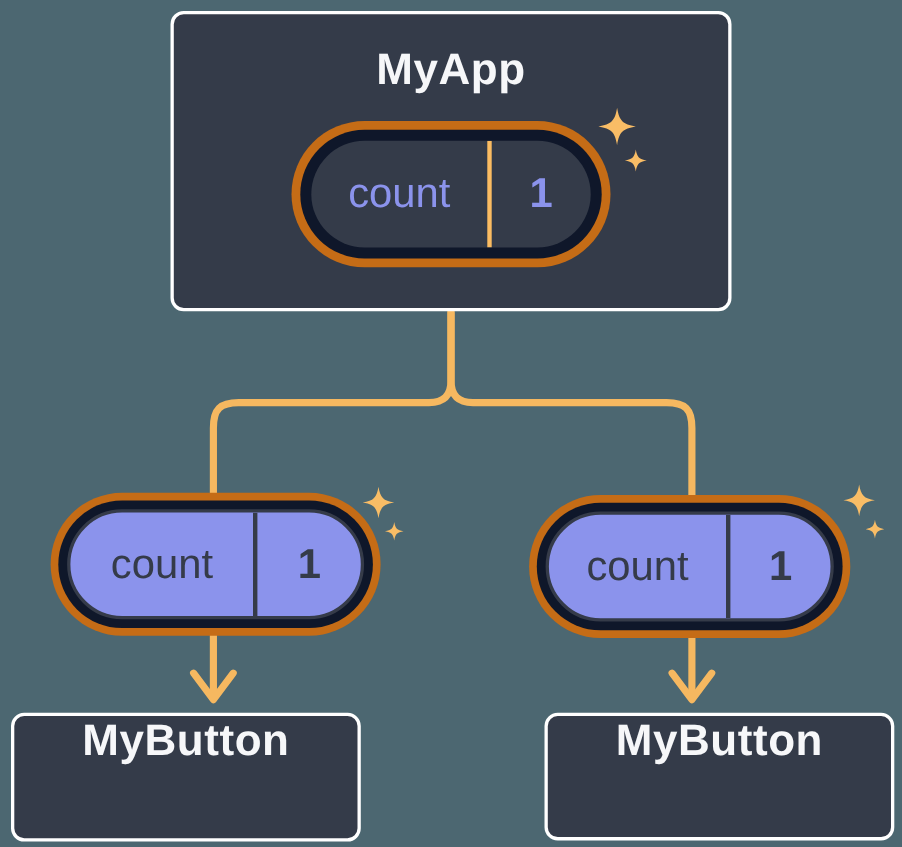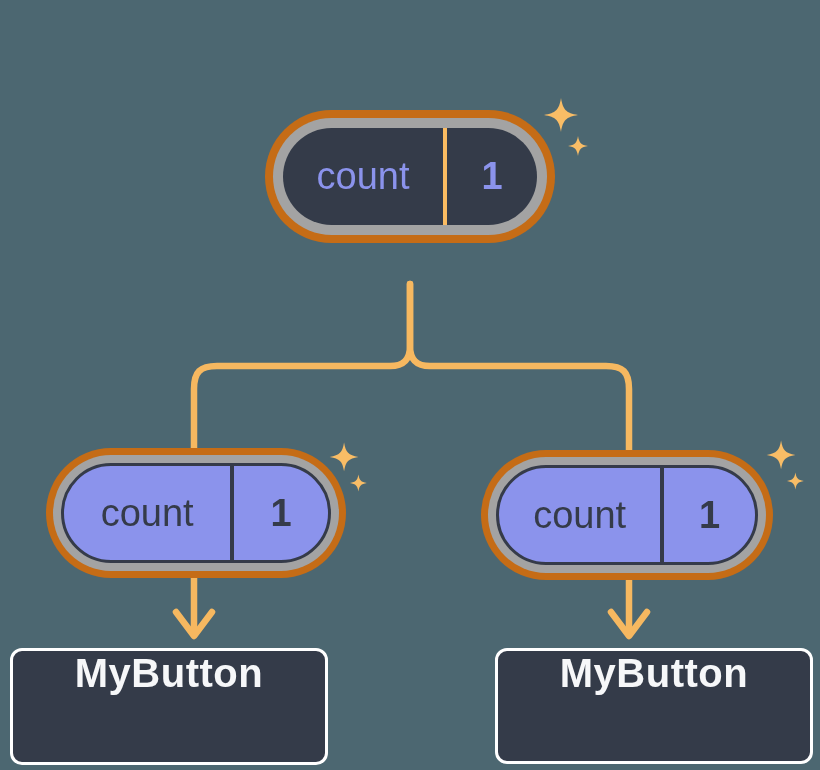--- a/index.html
+++ b/index.html
@@ -31,21 +31,21 @@
     font-size:40px;font-weight:700;
     letter-spacing:0.5px;
   }
   .node-root .node-label{top:28px;}
   .node-leaf{display:flex;align-items:flex-start;justify-content:center;}
   .node-leaf .node-label{position:static;}
 
   
   .pill{position:absolute;border-radius:999px;box-sizing:border-box;z-index:3;}
   .pill-outer{background:#C56C16;}
-  .pill-light{width:100%;height:100%;border-radius:999px;box-sizing:border-box;background:#a3a3a3;}
+  .pill-light{width:100%;height:100%;border-radius:999px;box-sizing:border-box;background:#0f172a;}
   .pill-core{
     width:100%;height:100%;border-radius:999px;box-sizing:border-box;
     display:flex;align-items:stretch;overflow:hidden;
   }
   .state .pill-outer-pad{padding:8px;width:100%;height:100%;box-sizing:border-box;}
   .state .pill-light{padding:10px;}
   .state .pill-core{background:#343B49;}
   .state .pill-name,.state .pill-value{color:#8B93EC;}
   .state .pill-divider{background:#FBBC62;}
 
@@ -74,20 +74,23 @@
 
   <svg class="connectors" width="820" height="770" viewBox="0 0 820 770">
     <g fill="none" stroke="#F6B860" stroke-width="6.5" stroke-linecap="round" stroke-linejoin="round">
       <path d="M410,284 L410,346 C410,360 403,366 390,366 L217,366 C200,366 194,372 194,389 L194,631"></path>
       <path d="M410,284 L410,346 C410,360 417,366 430,366 L606,366 C623,366 629,372 629,389 L629,631"></path>
       <path d="M176,612 L194,636 L212,612"></path>
       <path d="M611,612 L629,636 L647,612"></path>
     </g>
   </svg>
 
+  <div class="node node-root" style="left:155px;top:10px;width:510px;height:273px;">
+    <div class="node-label">MyApp</div>
+  </div>
 
   <div class="pill pill-outer state" style="left:265px;top:110px;width:290px;height:133px;">
     <div class="pill-outer-pad">
       <div class="pill-light">
         <div class="pill-core">
           <div class="pill-name">count</div>
           <div class="pill-divider"></div>
           <div class="pill-value">1</div>
         </div>
       </div>

